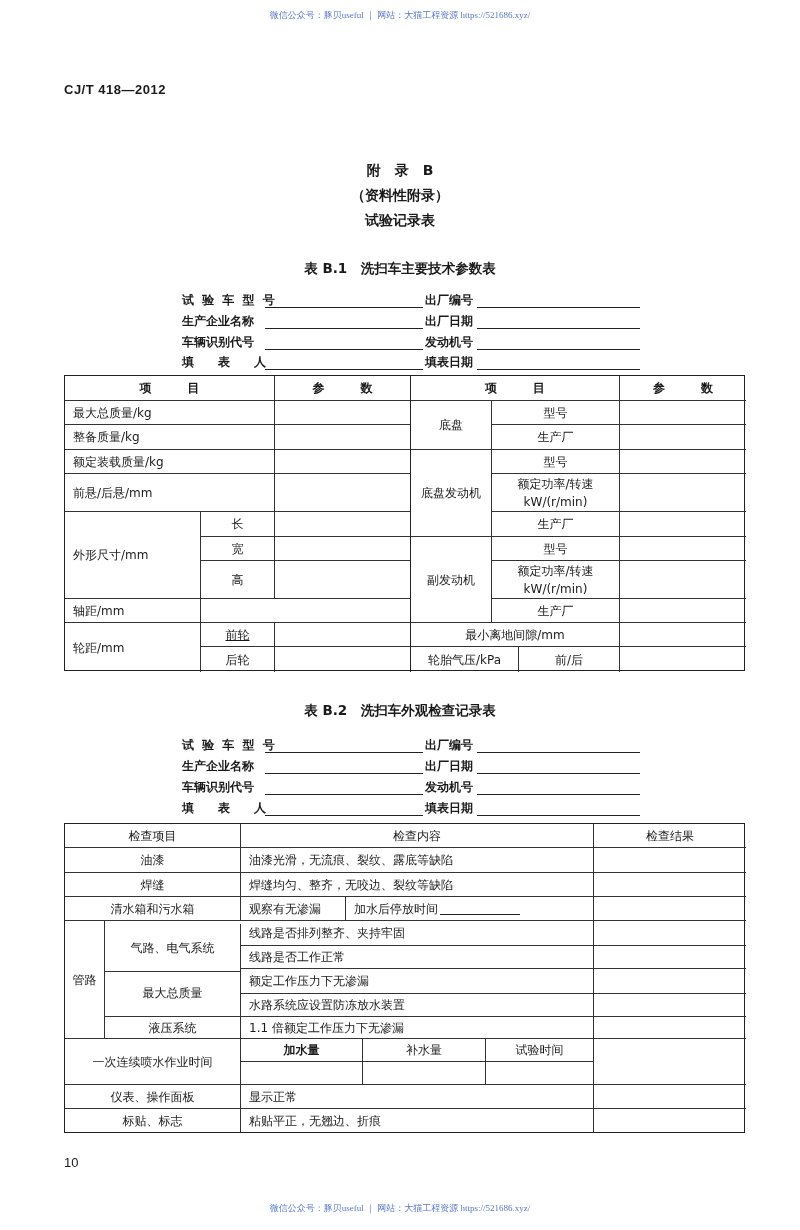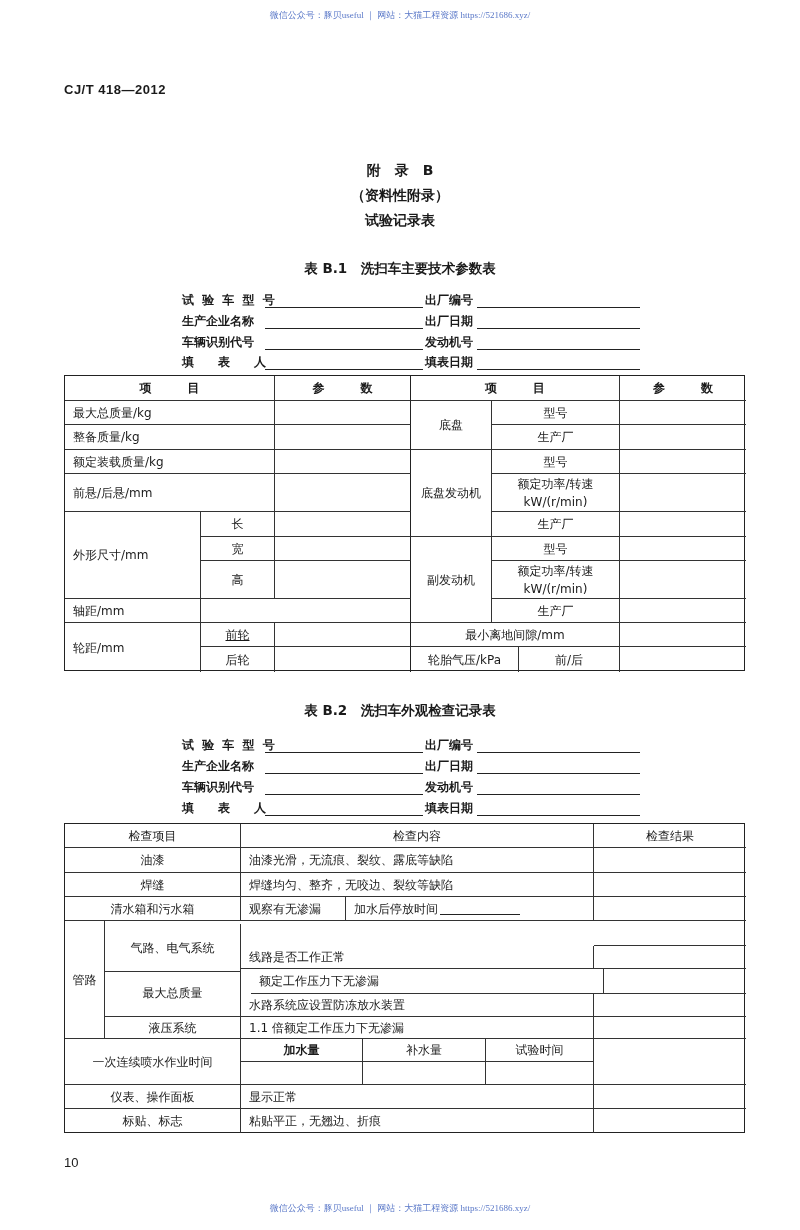--- a/index.html
+++ b/index.html
@@ -168,26 +168,27 @@
   <div class="c" style="left:0;top:73px;width:176px;height:24px;">清水箱和污水箱</div>
   <div class="c l" style="left:176px;top:73px;width:105px;height:24px;">观察有无渗漏</div>
   <div class="c l" style="left:281px;top:73px;width:248px;height:24px;">
     <span>加水后停放时间</span>
       <span class="blank-ul"></span>
   </div>
   <div class="c nr" style="left:529px;top:73px;width:152px;height:24px;"></div>
 
   <div class="c" style="left:0;top:97px;width:40px;height:118px;">管路</div>
   <div class="c" style="left:40px;top:100px;width:136px;height:48px;">气路、电气系统</div>
+  <div class="c l" style="left:176px;top:97px;width:353px;height:25px;">线路是否排列整齐、夹持牢固</div>
   <div class="c nr" style="left:529px;top:97px;width:152px;height:25px;"></div>
   <div class="c l" style="left:176px;top:122px;width:353px;height:23px;">线路是否工作正常</div>
   <div class="c nr" style="left:529px;top:122px;width:152px;height:23px;"></div>
 
   <div class="c" style="left:40px;top:145px;width:136px;height:48px;">最大总质量</div>
-  <div class="c l" style="left:176px;top:145px;width:353px;height:25px;margin-left:10px;">额定工作压力下无渗漏</div>
+  <div class="c l" style="left:176px;top:145px;width:353px;height:25px;">额定工作压力下无渗漏</div>
   <div class="c nr" style="left:529px;top:145px;width:152px;height:25px;"></div>
   <div class="c l" style="left:176px;top:170px;width:353px;height:23px;">水路系统应设置防冻放水装置</div>
   <div class="c nr" style="left:529px;top:170px;width:152px;height:23px;"></div>
 
   <div class="c" style="left:40px;top:193px;width:136px;height:22px;">液压系统</div>
   <div class="c l" style="left:176px;top:193px;width:353px;height:22px;">1.1 倍额定工作压力下无渗漏</div>
   <div class="c nr" style="left:529px;top:193px;width:152px;height:22px;"></div>
 
   <div class="c" style="left:0;top:215px;width:176px;height:46px;">一次连续喷水作业时间</div>
   <div class="c" style="left:176px;top:215px;width:122px;height:23px;font-weight:bold;">加水量</div>

